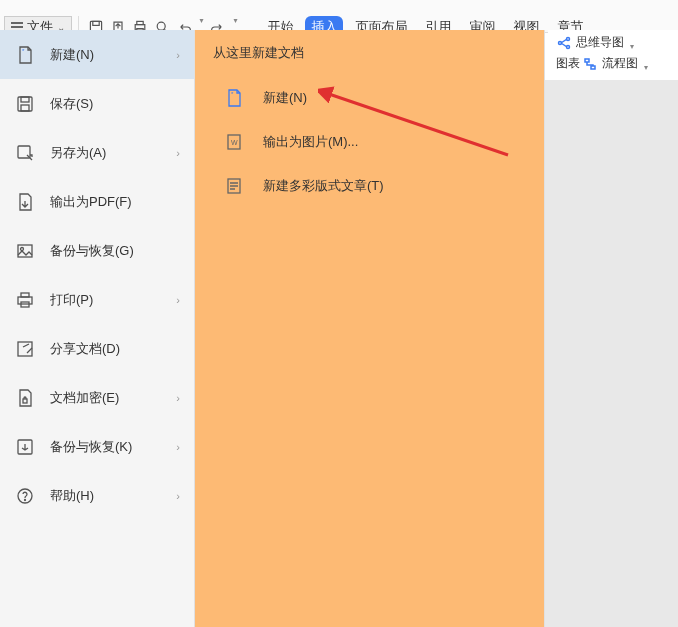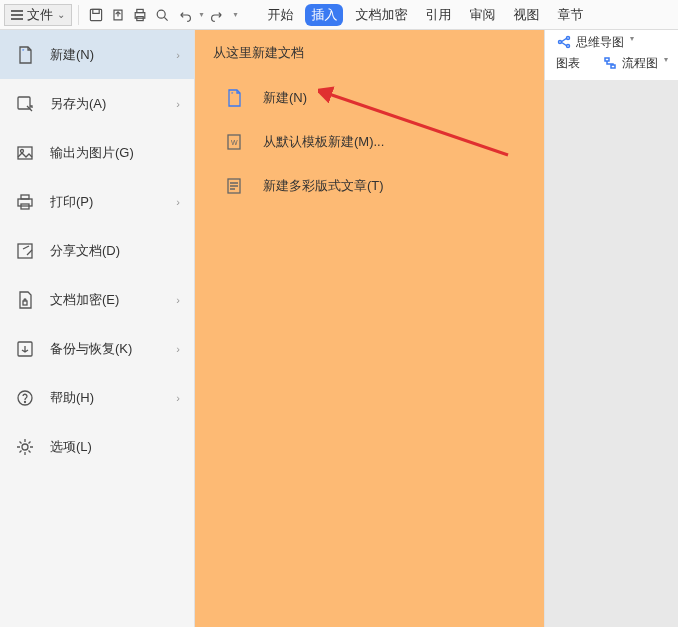--- a/index.html
+++ b/index.html
@@ -1,38 +1,38 @@
 <!DOCTYPE html>
 <html><head>
 <meta charset="utf-8">
 <style>
   * { box-sizing: border-box; margin: 0; padding: 0; }
   body { font-family: "Microsoft YaHei", Arial, sans-serif; font-size: 13px; color: #333; background: #fff; width: 678px; height: 627px; overflow: hidden; position: relative; }
   
   
-  .top-toolbar { height: 30px; background: #fafafa; border-bottom: 1px solid #ddd; display: flex; align-items: center; padding: 2px 4px; }
+  .top-toolbar { height: 30px; background: #fafafa; border-bottom: 1px solid #ddd; display: flex; align-items: flex-start; padding: 16px 4px; }
   .file-btn { display: flex; align-items: center; background: #eee; border: 1px solid #ccc; padding: 2px 6px; height: 22px; cursor: pointer; }
   .file-btn .menu-icon { width: 12px; height: 10px; margin-right: 4px; }
   .file-btn .menu-icon span { display: block; width: 12px; height: 2px; background: #666; margin-bottom: 2px; }
   .file-btn .chev { margin-left: 4px; font-size: 10px; color: #666; }
   .tb-sep { width: 1px; height: 20px; background: #ddd; margin: 0 6px; }
   .tb-icon { width: 22px; height: 22px; display: flex; align-items: center; justify-content: center; cursor: pointer; color: #555; }
   .tb-icon svg { width: 16px; height: 16px; stroke: #555; fill: none; stroke-width: 1.5; }
   .tb-caret { font-size: 8px; color: #888; margin: 0 4px; }
   .tabs { display: flex; align-items: center; gap: 6px; margin-left: 20px; }
   .tab { cursor: pointer; padding: 2px 6px; font-size: 13px; }
   .tab.active { background: #3a7af2; color: #fff; border-radius: 6px; }
   
   
   .ribbon-right { position: absolute; top: 30px; right: 0; width: 130px; height: 50px; background: #fff; display: flex; flex-direction: column; align-items: flex-start; padding: 4px 8px; gap: 4px; z-index: 1; }
-  .ribbon-item { display: flex; align-items: flex-start; gap: 4px; cursor: pointer; font-size: 12px; }
+  .ribbon-item { display: flex; align-items: flex-end; gap: 4px; cursor: pointer; font-size: 12px; }
   .ribbon-item .ri-icon { width: 16px; height: 16px; display: inline-flex; align-items: center; justify-content: center; }
   .ribbon-item .ri-icon svg { width: 14px; height: 14px; stroke: #3a7af2; fill: none; stroke-width: 1.5; }
   .ribbon-item .ri-caret { font-size: 8px; color: #888; margin-left: 2px; }
-  .ribbon-row { display: flex; gap: 22px; }
+  .ribbon-row { display: flex; gap: 2px; }
   
   
   .file-panel { position: absolute; top: 30px; left: 0; width: 195px; bottom: 0; background: #f5f5f5; border-right: 1px solid #e0e0e0; z-index: 5; }
   .menu-item { display: flex; align-items: center; height: 49px; padding: 0 14px; cursor: pointer; position: relative; }
   .menu-item.active { background: #d8e4f0; }
   .menu-item .mi-icon { width: 22px; height: 22px; margin-right: 14px; display: flex; align-items: center; justify-content: center; }
   .menu-item .mi-icon svg { width: 20px; height: 20px; stroke: #555; fill: none; stroke-width: 1.3; }
   .menu-item.active .mi-icon svg { stroke: #555; }
   .menu-item .mi-arrow { position: absolute; right: 14px; color: #999; font-size: 11px; }
   
@@ -97,21 +97,21 @@
   <div class="tb-icon">
       <svg viewBox="0 0 20 20">
         <path d="M14 10H6a4 4 0 0 0 0 8 M14 10l-3-3 M14 10l-3 3"></path>
       </svg>
     </div>
   <span class="tb-caret">▾</span>
 
   <div class="tabs">
     <div class="tab">开始</div>
     <div class="tab active">插入</div>
-    <div class="tab">文档加密</div>
+    <div class="tab">页面布局</div>
     <div class="tab">引用</div>
     <div class="tab">审阅</div>
     <div class="tab">视图</div>
     <div class="tab">章节</div>
   </div>
 </div>
 
 <div class="ribbon-right">
   <div class="ribbon-item">
     <span class="ri-icon">
@@ -153,36 +153,55 @@
           <path d="M13 2v3h3"></path>
           <text x="7" y="8" font-size="6" stroke="none" fill="#3a7af2">*</text>
         </svg>
       </span>
     <span>新建(N)</span>
     <span class="mi-arrow">›</span>
   </div>
   <div class="menu-item">
     <span class="mi-icon">
         <svg viewBox="0 0 20 20">
+          <rect x="3" y="3" width="14" height="14" rx="1"></rect>
+          <rect x="6" y="3" width="8" height="5"></rect>
+          <rect x="6" y="11" width="8" height="6"></rect>
+        </svg>
+      </span>
+    <span>保存(S)</span>
+  </div>
+  <div class="menu-item">
+    <span class="mi-icon">
+        <svg viewBox="0 0 20 20">
           <rect x="3" y="3" width="12" height="12" rx="1"></rect>
           <path d="M12 12l5 5 M15 12h2v2"></path>
         </svg>
       </span>
     <span>另存为(A)</span>
     <span class="mi-arrow">›</span>
+  </div>
+  <div class="menu-item">
+    <span class="mi-icon">
+        <svg viewBox="0 0 20 20">
+          <path d="M5 2h8l3 3v13H5z"></path>
+          <path d="M10 9v6 M7 12l3 3 3-3"></path>
+        </svg>
+      </span>
+    <span>输出为PDF(F)</span>
   </div>
   <div class="menu-item">
     <span class="mi-icon">
         <svg viewBox="0 0 20 20">
           <rect x="3" y="4" width="14" height="12"></rect>
           <circle cx="7" cy="8" r="1.5"></circle>
           <path d="M3 14l4-4 4 4 3-3 3 3"></path>
         </svg>
       </span>
-    <span>输出为图片(G)</span>
+    <span>备份与恢复(G)</span>
   </div>
   <div class="menu-item">
     <span class="mi-icon">
         <svg viewBox="0 0 20 20">
           <rect x="3" y="7" width="14" height="7"></rect>
           <rect x="6" y="3" width="8" height="4"></rect>
           <rect x="6" y="12" width="8" height="5"></rect>
         </svg>
       </span>
     <span>打印(P)</span>
@@ -221,29 +240,20 @@
   <div class="menu-item">
     <span class="mi-icon">
         <svg viewBox="0 0 20 20">
           <circle cx="10" cy="10" r="7"></circle>
           <path d="M8 8a2 2 0 1 1 3 2c-1 .5-1 1-1 2"></path>
           <circle cx="10" cy="14" r="0.5" fill="#555"></circle>
         </svg>
       </span>
     <span>帮助(H)</span>
     <span class="mi-arrow">›</span>
-  </div>
-  <div class="menu-item">
-    <span class="mi-icon">
-        <svg viewBox="0 0 20 20">
-          <circle cx="10" cy="10" r="3"></circle>
-          <path d="M10 2v3M10 15v3M2 10h3M15 10h3M4.5 4.5l2 2M13.5 13.5l2 2M15.5 4.5l-2 2M6.5 13.5l-2 2"></path>
-        </svg>
-      </span>
-    <span>选项(L)</span>
   </div>
 </div>
 
 <div class="sub-panel">
   <div class="sub-title">从这里新建文档</div>
   <div class="sub-item">
     <span class="si-icon">
         <svg viewBox="0 0 20 20">
           <path d="M5 2h8l3 3v13H5z"></path>
           <path d="M13 2v3h3"></path>
@@ -252,21 +262,21 @@
       </span>
     <span>新建(N)</span>
   </div>
   <div class="sub-item gray">
     <span class="si-icon">
         <svg viewBox="0 0 20 20">
           <rect x="4" y="3" width="12" height="14"></rect>
           <text x="7" y="13" font-size="7" stroke="none" fill="#666">W</text>
         </svg>
       </span>
-    <span>从默认模板新建(M)...</span>
+    <span>输出为图片(M)...</span>
   </div>
   <div class="sub-item gray">
     <span class="si-icon">
         <svg viewBox="0 0 20 20">
           <rect x="4" y="3" width="12" height="14"></rect>
           <path d="M6 7h8M6 10h8M6 13h5"></path>
         </svg>
       </span>
     <span>新建多彩版式文章(T)</span>
   </div>

